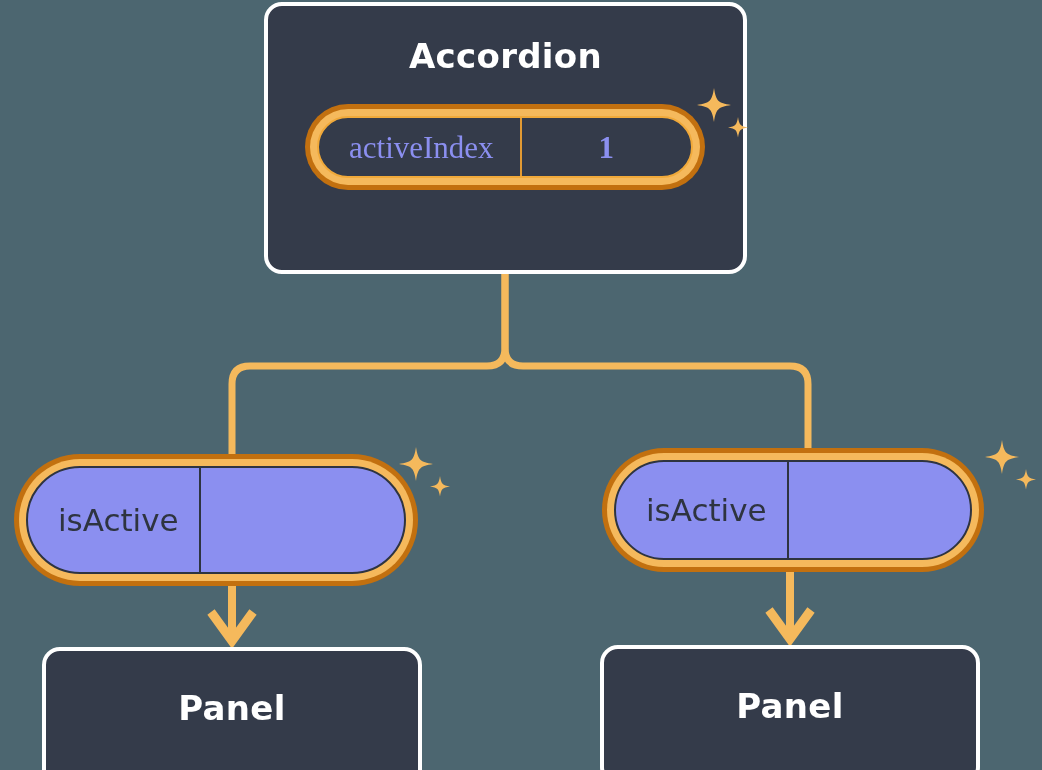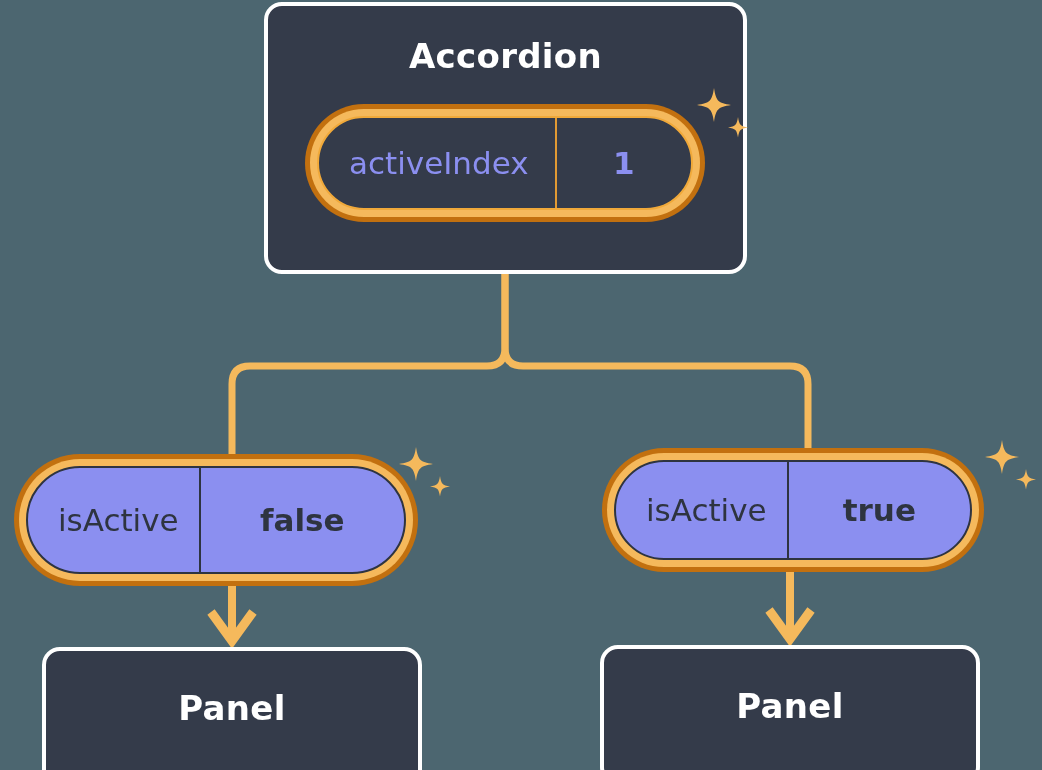--- a/index.html
+++ b/index.html
@@ -162,21 +162,22 @@
     font-weight: 700;
     flex: 1 1 auto;
     padding: 0 22px;
   }
 
   
   #pill-active-index {
     left: 305px;
     top: 104px;
     width: 400px;
-    height: 118px;
+    height: 86px;
+    font-family: Liberation Serif, serif;
   }
 
   #pill-is-active-left {
     left: 14px;
     top: 454px;
     width: 404px;
     height: 132px;
   }
 
   #pill-is-active-right {
@@ -241,41 +242,39 @@
   <svg class="sparkles" id="sparkles-accordion" width="64" height="64" viewBox="0 0 64 64">
     <path d="M22 4 C24 17 26 19 39 21 C26 23 24 25 22 38 C20 25 18 23 5 21 C18 19 20 17 22 4 Z" fill="#f5b95c"></path>
     <path d="M46 33 C47.2 41 48.4 42.2 56 43.4 C48.4 44.6 47.2 45.8 46 53.4 C44.8 45.8 43.6 44.6 36 43.4 C43.6 42.2 44.8 41 46 33 Z" fill="#f5b95c"></path>
   </svg>
 
   <div class="pill-wrap pill-purple" id="pill-is-active-left">
     <div class="pill-outer">
       <div class="pill-mid">
         <div class="pill-body">
           <div class="pill-key">isActive</div>
-          <div class="pill-val">false</div>
         </div>
       </div>
     </div>
   </div>
 
   <svg class="sparkles" id="sparkles-left" width="64" height="64" viewBox="0 0 64 64">
     <path d="M22 4 C24 17 26 19 39 21 C26 23 24 25 22 38 C20 25 18 23 5 21 C18 19 20 17 22 4 Z" fill="#f5b95c"></path>
     <path d="M46 33 C47.2 41 48.4 42.2 56 43.4 C48.4 44.6 47.2 45.8 46 53.4 C44.8 45.8 43.6 44.6 36 43.4 C43.6 42.2 44.8 41 46 33 Z" fill="#f5b95c"></path>
   </svg>
 
   <div class="card" id="panel-left">
     <div class="card-title">Panel</div>
   </div>
 
   <div class="pill-wrap pill-purple" id="pill-is-active-right">
     <div class="pill-outer">
       <div class="pill-mid">
         <div class="pill-body">
           <div class="pill-key">isActive</div>
-          <div class="pill-val">true</div>
         </div>
       </div>
     </div>
   </div>
 
   <svg class="sparkles" id="sparkles-right" width="64" height="64" viewBox="0 0 64 64">
     <path d="M22 4 C24 17 26 19 39 21 C26 23 24 25 22 38 C20 25 18 23 5 21 C18 19 20 17 22 4 Z" fill="#f5b95c"></path>
     <path d="M46 33 C47.2 41 48.4 42.2 56 43.4 C48.4 44.6 47.2 45.8 46 53.4 C44.8 45.8 43.6 44.6 36 43.4 C43.6 42.2 44.8 41 46 33 Z" fill="#f5b95c"></path>
   </svg>
 

